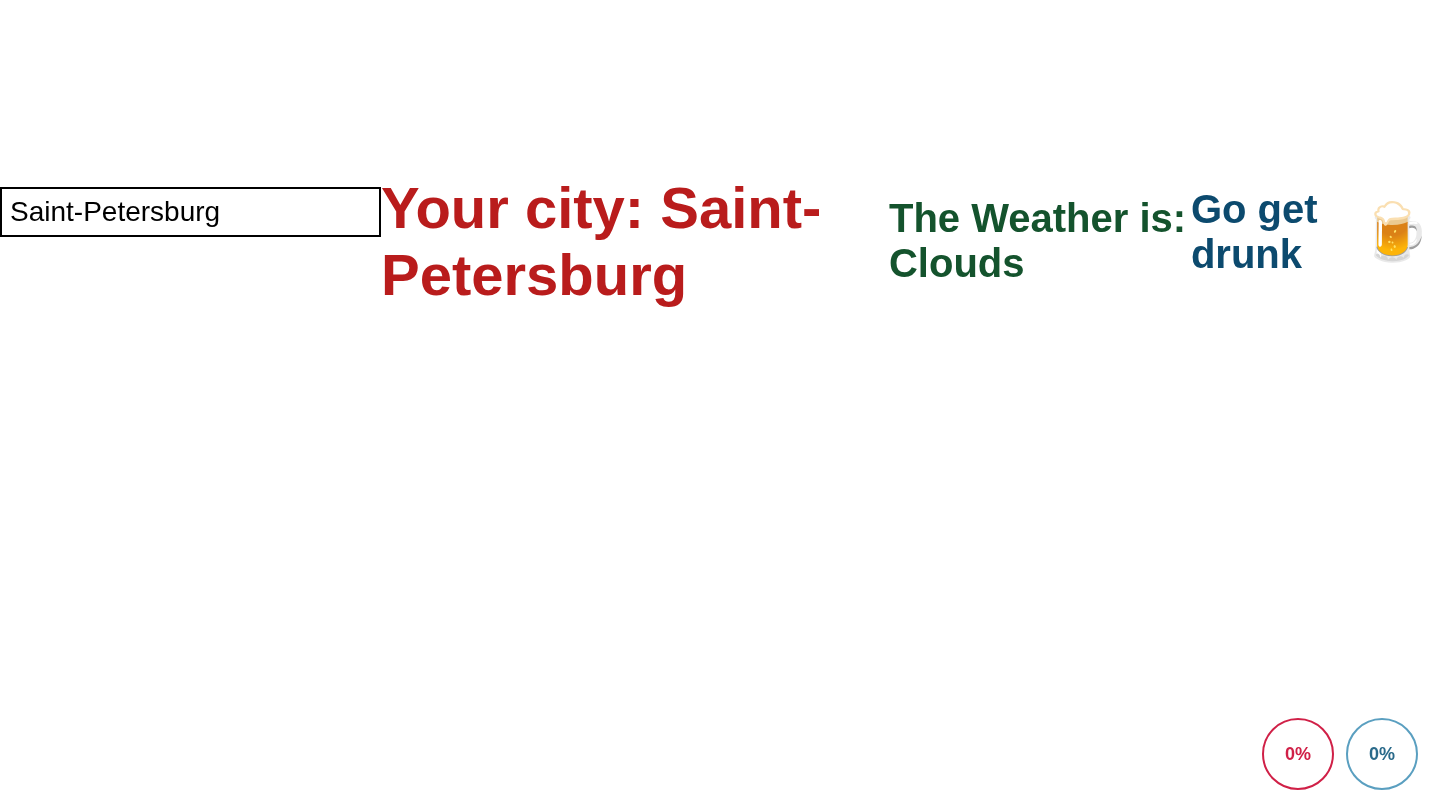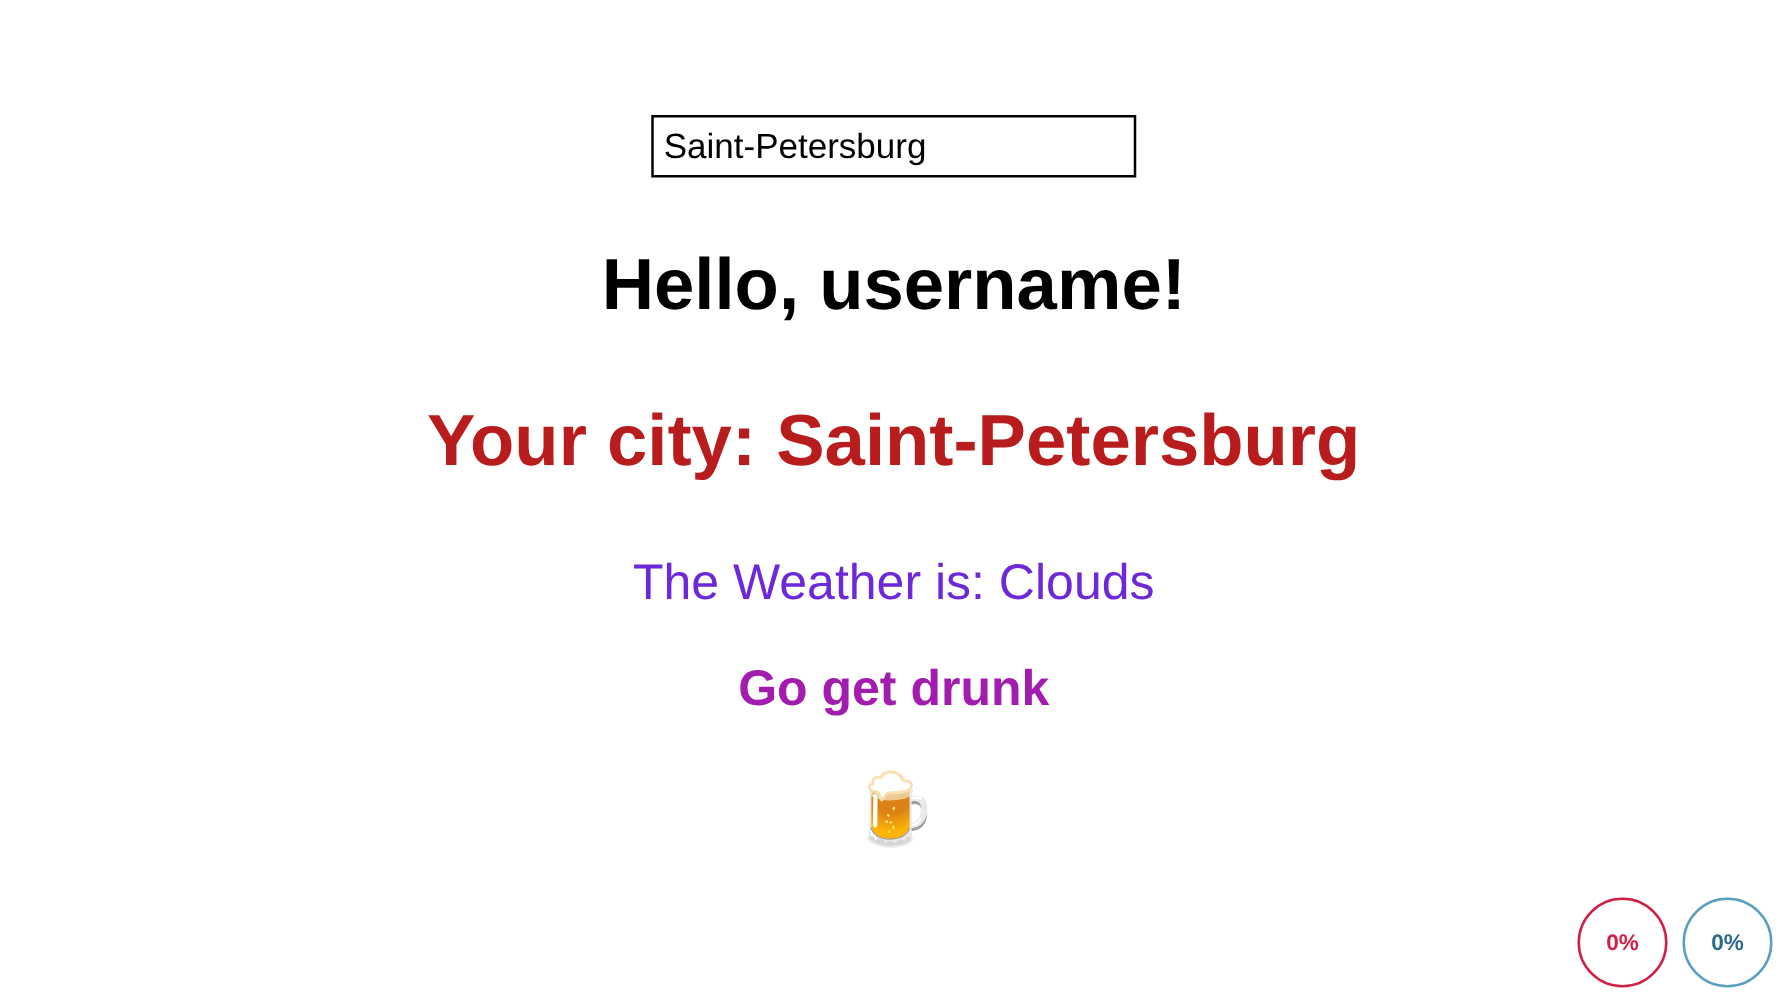--- a/index.html
+++ b/index.html
@@ -10,24 +10,23 @@
     body {
       font-family: Arial, Helvetica, sans-serif;
       background: #ffffff;
       width: 1430px;
       height: 804px;
       position: relative;
       overflow: hidden;
     }
     .container {
       display: flex;
-      flex-direction: column;
       align-items: center;
       width: 100%;
-      padding-top: 92px;
+      padding-top: 116px;
     }
     .city-input {
       width: 388px;
       height: 50px;
       font-size: 28px;
       padding: 4px 8px;
       border: 2px solid #000;
       background: #fff;
       outline: none;
       font-family: Arial, Helvetica, sans-serif;
@@ -39,29 +38,29 @@
       color: #000;
     }
     .city-line {
       font-size: 58px;
       font-weight: bold;
       margin-top: 58px;
       color: #b91c1c;
     }
     .weather-line {
       font-size: 40px;
-      font-weight: normal;
+      font-weight: bold;
       margin-top: 58px;
-      color: #6d28d9;
+      color: #14532d;
     }
     .advice-line {
       font-size: 40px;
       font-weight: bold;
       margin-top: 40px;
-      color: #a21caf;
+      color: #0c4a6e;
     }
     .emoji-line {
       font-size: 56px;
       margin-top: 40px;
     }
     .bottom-circles {
       position: absolute;
       bottom: 14px;
       right: 12px;
       display: flex;
@@ -86,21 +85,20 @@
       border: 2px solid #5a9fc0;
       color: #2a6a8a;
     }
   </style>
 </head>
 <body>
 
 <div class="container">
   <input type="text" class="city-input" value="Saint-Petersburg" style="">
 
-  <h1 class="greeting">Hello, username!</h1>
 
   <h1 class="city-line">
     <span>Your city: </span><span>Saint-Petersburg</span>
   </h1>
 
   <h2 class="weather-line">
     <span>The Weather is: </span><span>Clouds</span>
   </h2>
 
   <h2 class="advice-line">Go get drunk</h2>

